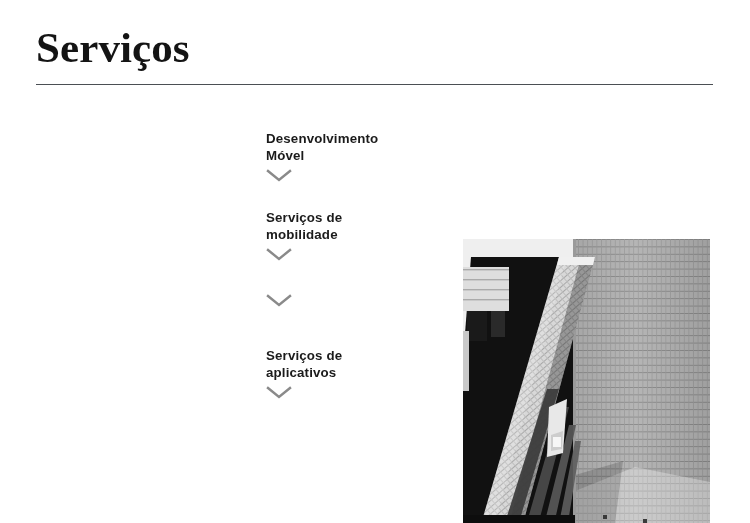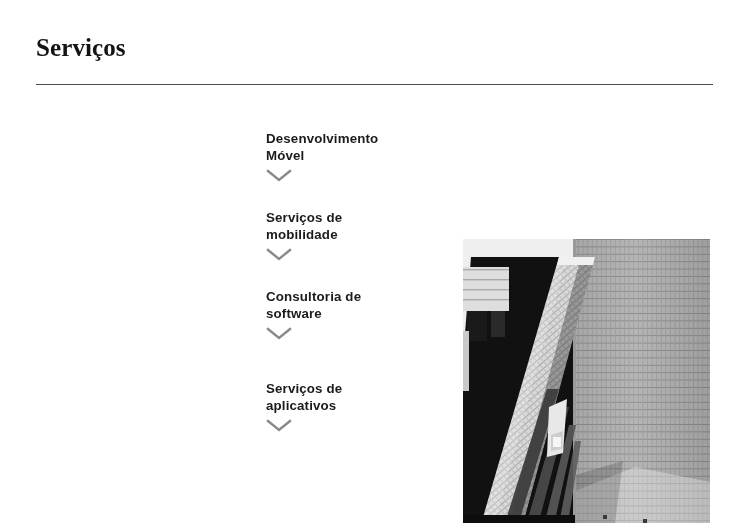--- a/index.html
+++ b/index.html
@@ -23,21 +23,21 @@
   
   .header {
     position: absolute;
     left: 36px;
     top: 28px;
     width: 677px;
   }
   .page-title {
     font-family: "Liberation Serif", serif;
     font-weight: bold;
-    font-size: 25px;
+    font-size: 43px;
     line-height: 40px;
     color: #141414;
     letter-spacing: 0.1px;
     margin: 0;
     padding: 0;
     white-space: nowrap;
   }
   .header-rule {
     position: absolute;
     left: 0;
@@ -144,22 +144,20 @@
 mobilidade</span>
         <span class="service-toggle">
           <svg width="26" height="16" viewBox="0 0 26 16" aria-hidden="true">
             <polyline class="chev-stroke" points="2,4 13,13 24,4"></polyline>
           </svg>
         </span>
       </li>
       <li class="item-gap-2line"></li>
 
       <li class="service-item">
-        <span class="service-label">Consultoria de
-software</span>
         <span class="service-toggle">
           <svg width="26" height="16" viewBox="0 0 26 16" aria-hidden="true">
             <polyline class="chev-stroke" points="2,4 13,13 24,4"></polyline>
           </svg>
         </span>
       </li>
       <li class="item-gap-2line"></li>
 
       <li class="item-gap-1line"></li>
 

